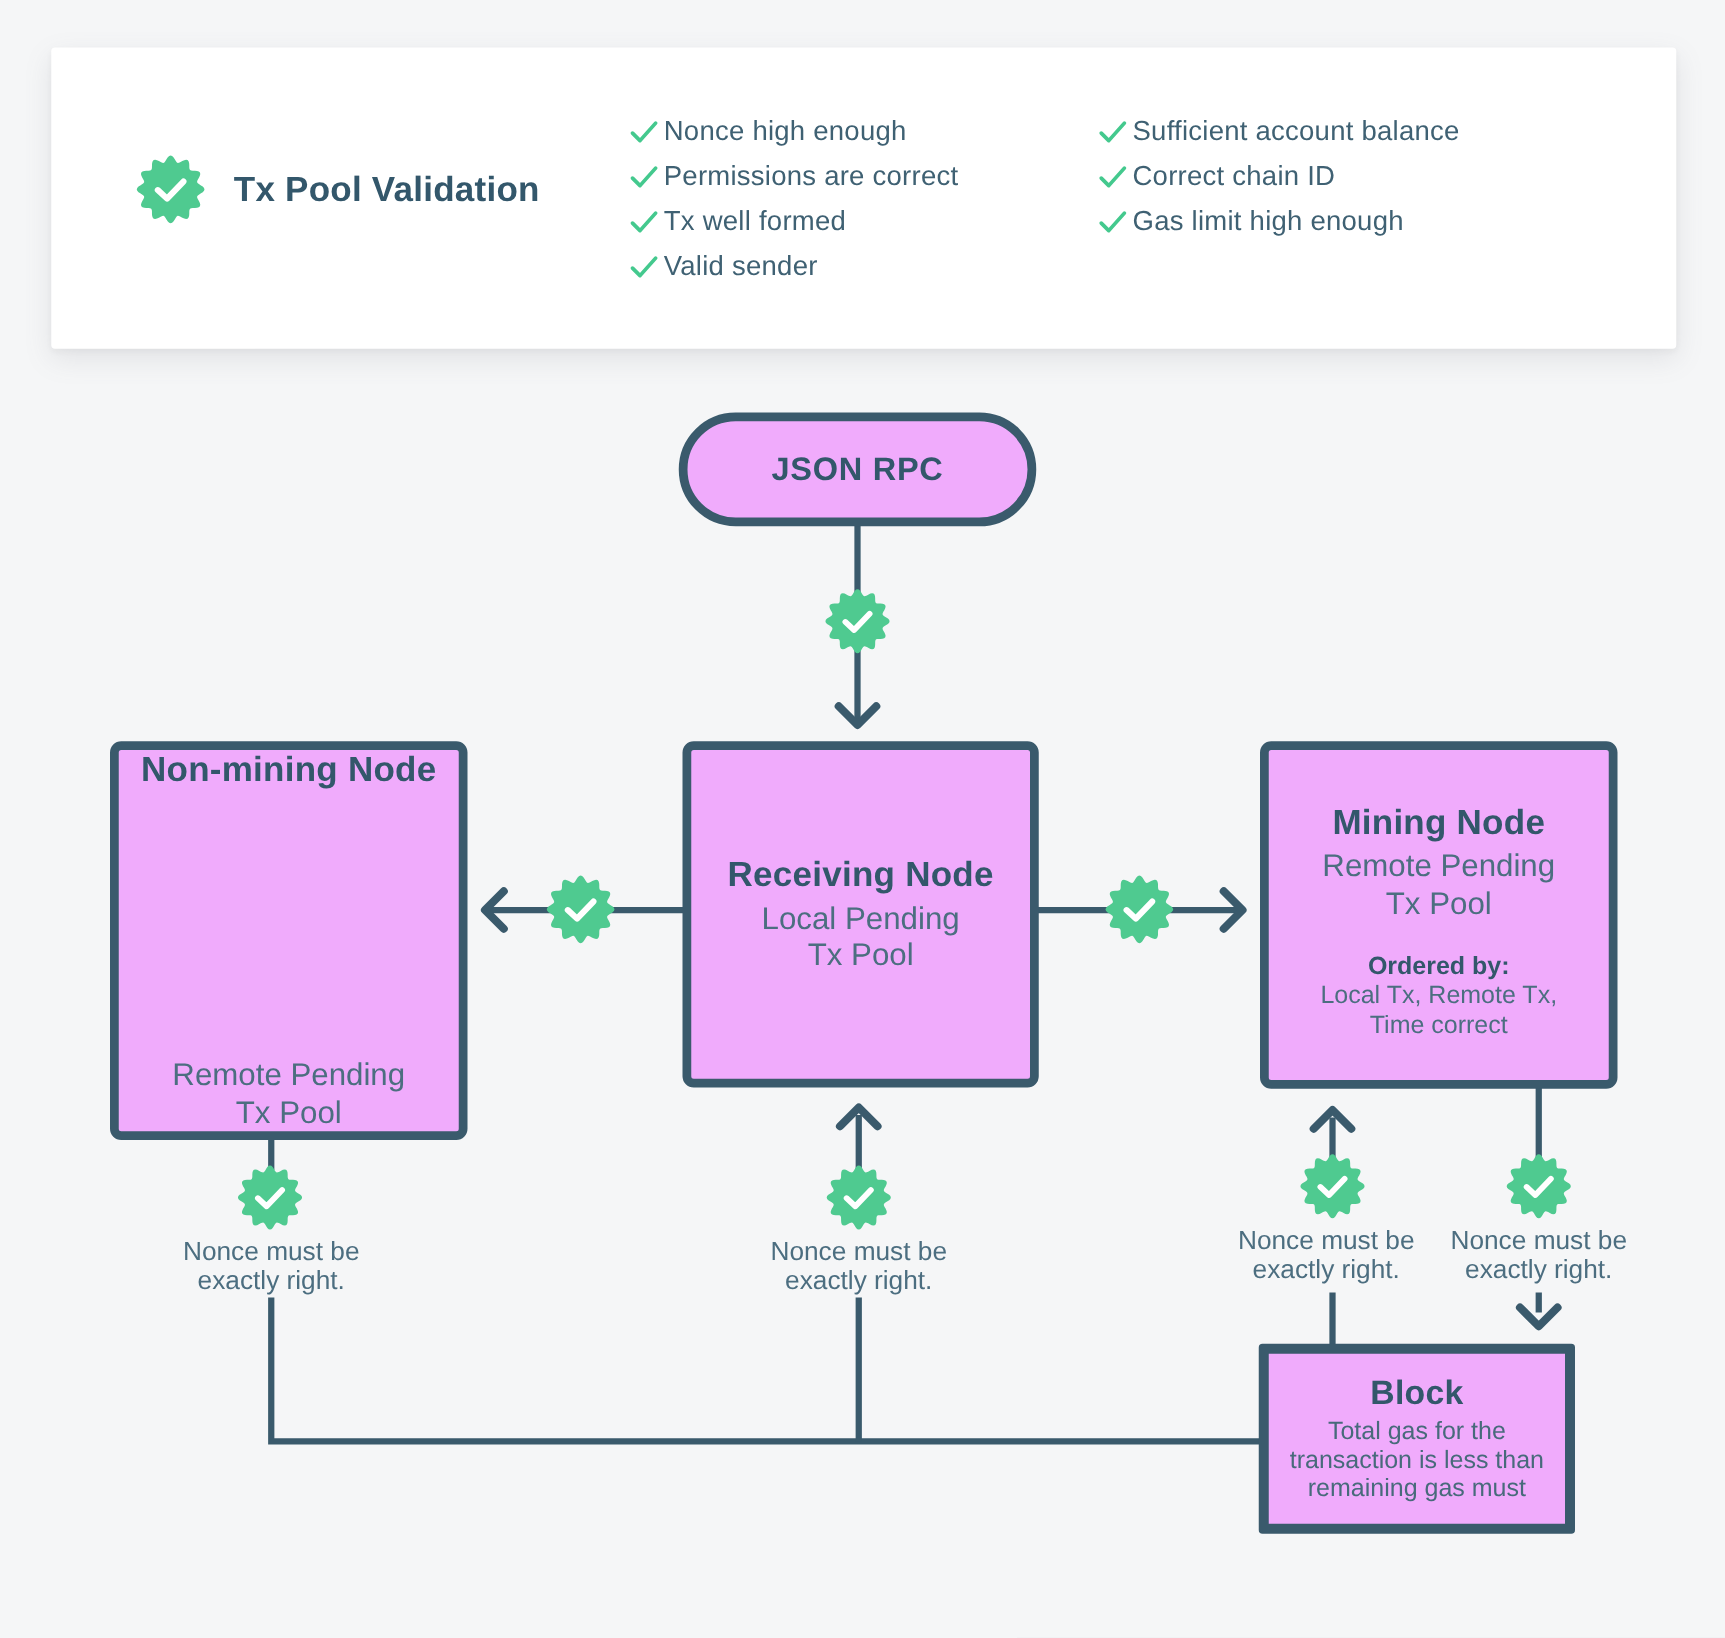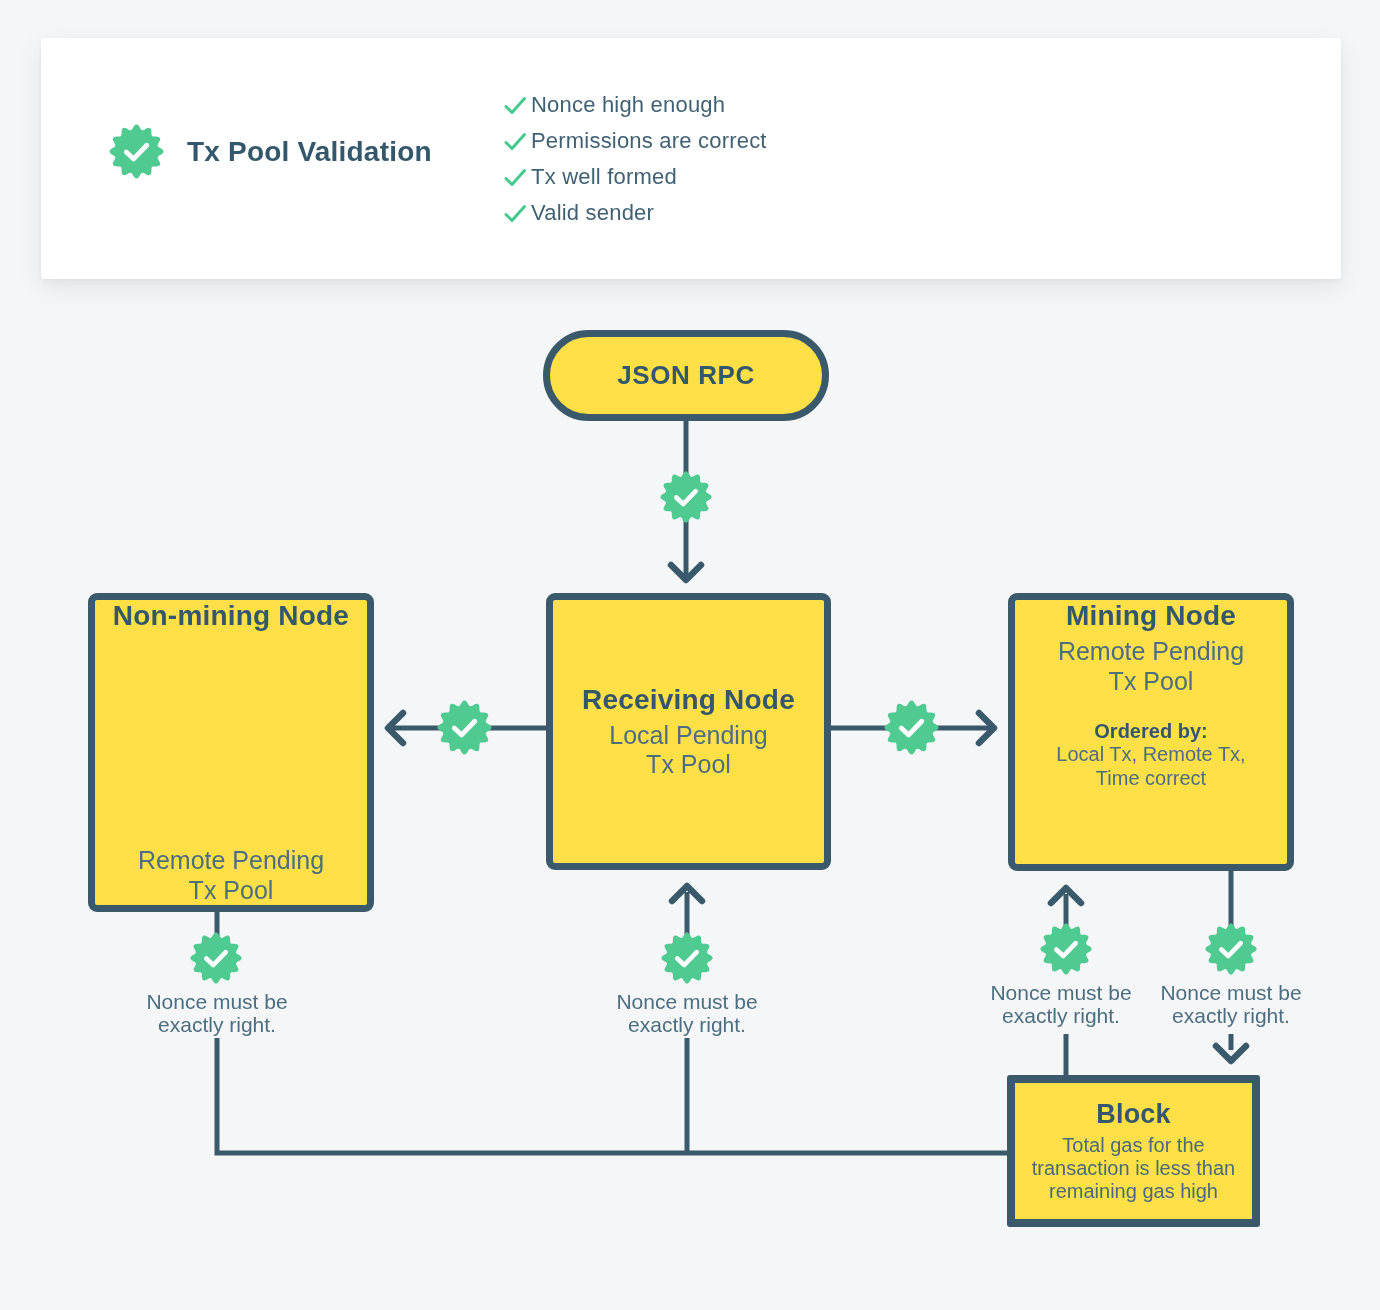--- a/index.html
+++ b/index.html
@@ -49,40 +49,40 @@
   .seal-56 { width: 57px; height: 57px; }
 
   
   #wires { position: absolute; left: 0; top: 0; z-index: 1; }
   #wires path { stroke: var(--slate); fill: none; }
   .wire { stroke-width: 5px; }
   .head { stroke-width: 6.5px; stroke-linecap: round; stroke-linejoin: round; }
 
   
   .node {
-    position: absolute; background: #fde047;
+    position: absolute; background: #f0abfc;
     border: 7px solid var(--slate);
     z-index: 3;
     display: flex; flex-direction: column; align-items: center;
     text-align: center;
   }
   .node-title { font-size: 28px; font-weight: bold; color: var(--slate-text); letter-spacing: 0.2px; }
   .node-sub { font-size: 25px; color: #4c6e80; line-height: 1.18; margin-top: 5px; }
 
   .pill {
     left: 543px; top: 330px; width: 286px; height: 91px;
     border-radius: 46px; justify-content: center;
   }
   .pill .node-title { font-size: 26px; letter-spacing: 0.6px; }
 
   .box-rounded { border-radius: 9px; }
 
   #node-nonmining { left: 88px;  top: 593px; width: 286px; height: 319px; justify-content: space-between; }
   #node-receiving { left: 546px; top: 593px; width: 285px; height: 277px; justify-content: center; }
-  #node-mining    { left: 1008px; top: 593px; width: 286px; height: 278px; }
+  #node-mining    { left: 1008px; top: 593px; width: 286px; height: 278px; padding-top: 42px; }
   #node-block     { left: 1007px; top: 1075px; width: 253px; height: 152px;
                     border-width: 8px; border-radius: 3px; justify-content: center; }
 
   .ordered-by { margin-top: 24px; }
   .ordered-by-label { font-size: 20px; font-weight: bold; color: var(--slate-text); }
   .ordered-by-line { font-size: 20px; color: #4c6e80; line-height: 1.18; }
 
   #node-block .node-title { font-size: 27px; }
   .block-body { font-size: 20px; color: #486a7b; line-height: 1.14; margin-top: 4px; }
 
@@ -156,20 +156,40 @@
         <span>Tx well formed</span>
       </li>
       <li class="check-item">
         <svg class="check-glyph" viewBox="0 0 27 27">
             <polyline points="4,14.5 10,20.5 22.5,6.5" fill="none" stroke="var(--check-green)" stroke-width="3" stroke-linecap="round" stroke-linejoin="round"></polyline>
           </svg>
         <span>Valid sender</span>
       </li>
     </ul>
 
+    <ul class="check-col check-col-2">
+      <li class="check-item">
+        <svg class="check-glyph" viewBox="0 0 27 27">
+            <polyline points="4,14.5 10,20.5 22.5,6.5" fill="none" stroke="var(--check-green)" stroke-width="3" stroke-linecap="round" stroke-linejoin="round"></polyline>
+          </svg>
+        <span>Sufficient account balance</span>
+      </li>
+      <li class="check-item">
+        <svg class="check-glyph" viewBox="0 0 27 27">
+            <polyline points="4,14.5 10,20.5 22.5,6.5" fill="none" stroke="var(--check-green)" stroke-width="3" stroke-linecap="round" stroke-linejoin="round"></polyline>
+          </svg>
+        <span>Correct chain ID</span>
+      </li>
+      <li class="check-item">
+        <svg class="check-glyph" viewBox="0 0 27 27">
+            <polyline points="4,14.5 10,20.5 22.5,6.5" fill="none" stroke="var(--check-green)" stroke-width="3" stroke-linecap="round" stroke-linejoin="round"></polyline>
+          </svg>
+        <span>Gas limit high enough</span>
+      </li>
+    </ul>
   </div>
 
   <div class="node pill" id="node-jsonrpc">
     <span class="node-title">JSON RPC</span>
   </div>
 
   <div class="node box-rounded" id="node-nonmining">
     <span class="node-title">Non-mining Node</span>
     <span class="node-sub">
       <span>Remote Pending</span><br>
@@ -196,21 +216,21 @@
       <div class="ordered-by-line">Local Tx, Remote Tx,</div>
       <div class="ordered-by-line">Time correct</div>
     </div>
   </div>
 
   <div class="node" id="node-block">
     <span class="node-title">Block</span>
     <span class="block-body">
       <span>Total gas for the</span><br>
       <span>transaction is less than</span><br>
-      <span>remaining gas high</span>
+      <span>remaining gas must</span>
     </span>
   </div>
 
   <span class="seal" style="left:659px; top:470px">
     <svg viewBox="0 0 100 100">
         <path class="seal-shape" fill="var(--green)" d="M97.52 50.00L96.87 52.05L95.09 53.94L92.63 55.61L90.12 57.07L88.16 58.46L87.17 59.96L87.28 61.75L88.29 63.93L89.73 66.46L91.02 69.13L91.61 71.66L91.15 73.76L89.56 75.20L87.07 75.96L84.11 76.18L81.21 76.19L78.82 76.41L77.21 77.21L76.41 78.82L76.19 81.21L76.18 84.11L75.96 87.07L75.20 89.56L73.76 91.15L71.66 91.61L69.13 91.02L66.46 89.73L63.93 88.29L61.75 87.28L59.96 87.17L58.46 88.16L57.07 90.12L55.61 92.63L53.94 95.09L52.05 96.87L50.00 97.52L47.95 96.87L46.06 95.09L44.39 92.63L42.93 90.12L41.54 88.16L40.04 87.17L38.25 87.28L36.07 88.29L33.54 89.73L30.87 91.02L28.34 91.61L26.24 91.15L24.80 89.56L24.04 87.07L23.82 84.11L23.81 81.21L23.59 78.82L22.79 77.21L21.18 76.41L18.79 76.19L15.89 76.18L12.93 75.96L10.44 75.20L8.85 73.76L8.39 71.66L8.98 69.13L10.27 66.46L11.71 63.93L12.72 61.75L12.83 59.96L11.84 58.46L9.88 57.07L7.37 55.61L4.91 53.94L3.13 52.05L2.48 50.00L3.13 47.95L4.91 46.06L7.37 44.39L9.88 42.93L11.84 41.54L12.83 40.04L12.72 38.25L11.71 36.07L10.27 33.54L8.98 30.87L8.39 28.34L8.85 26.24L10.44 24.80L12.93 24.04L15.89 23.82L18.79 23.81L21.18 23.59L22.79 22.79L23.59 21.18L23.81 18.79L23.82 15.89L24.04 12.93L24.80 10.44L26.24 8.85L28.34 8.39L30.87 8.98L33.54 10.27L36.07 11.71L38.25 12.72L40.04 12.83L41.54 11.84L42.93 9.88L44.39 7.37L46.06 4.91L47.95 3.13L50.00 2.48L52.05 3.13L53.94 4.91L55.61 7.37L57.07 9.88L58.46 11.84L59.96 12.83L61.75 12.72L63.93 11.71L66.46 10.27L69.13 8.98L71.66 8.39L73.76 8.85L75.20 10.44L75.96 12.93L76.18 15.89L76.19 18.79L76.41 21.18L77.21 22.79L78.82 23.59L81.21 23.81L84.11 23.82L87.07 24.04L89.56 24.80L91.15 26.24L91.61 28.34L91.02 30.87L89.73 33.54L88.29 36.07L87.28 38.25L87.17 40.04L88.16 41.54L90.12 42.93L92.63 44.39L95.09 46.06L96.87 47.95L97.52 50.00Z"></path>
     <polyline points="32,51 45,63 68,39" fill="none" stroke="#ffffff" stroke-width="8.5" stroke-linecap="round" stroke-linejoin="round"></polyline>
       </svg>
   </span>
   <span class="seal seal-56" style="left:436px; top:699px">

